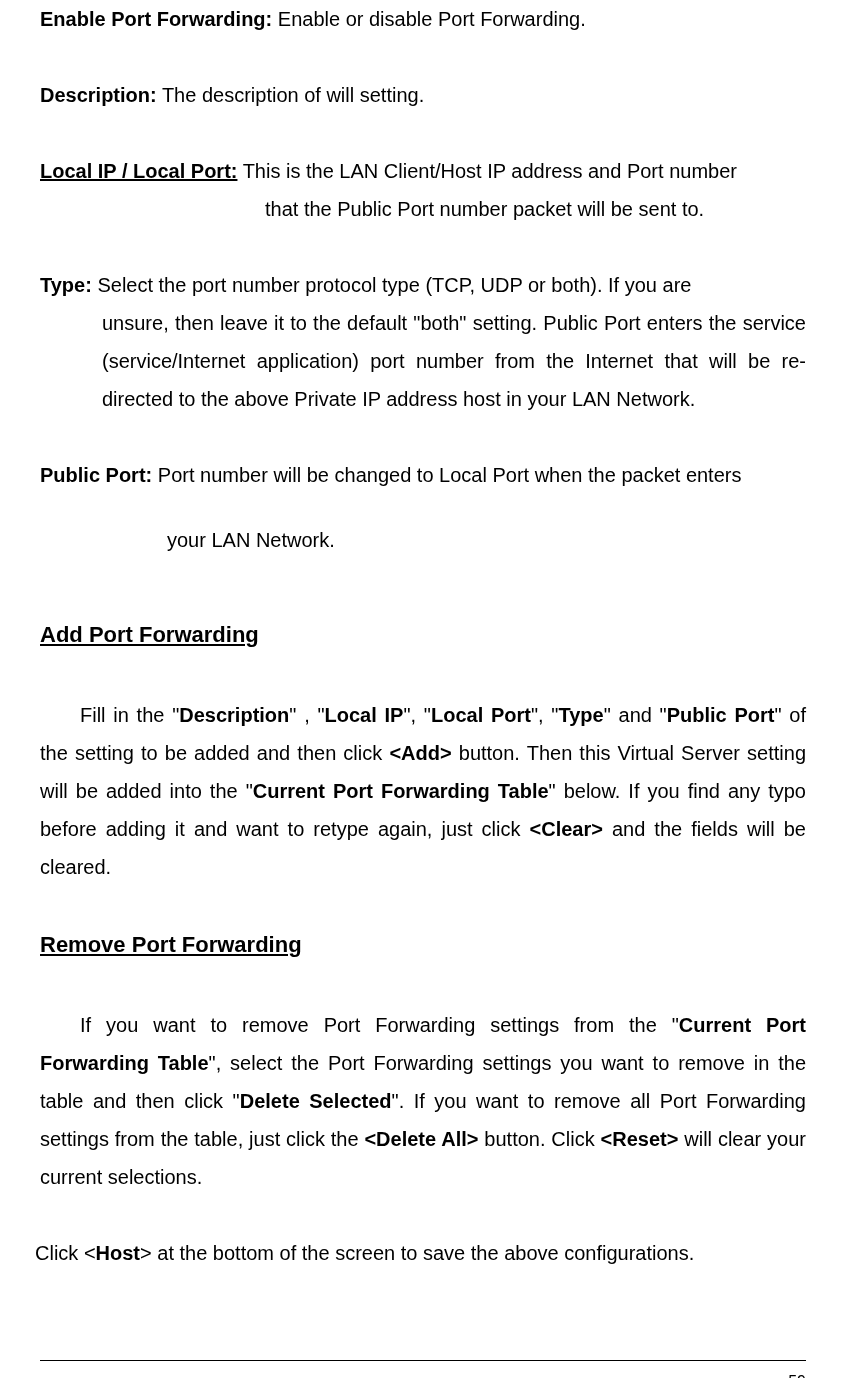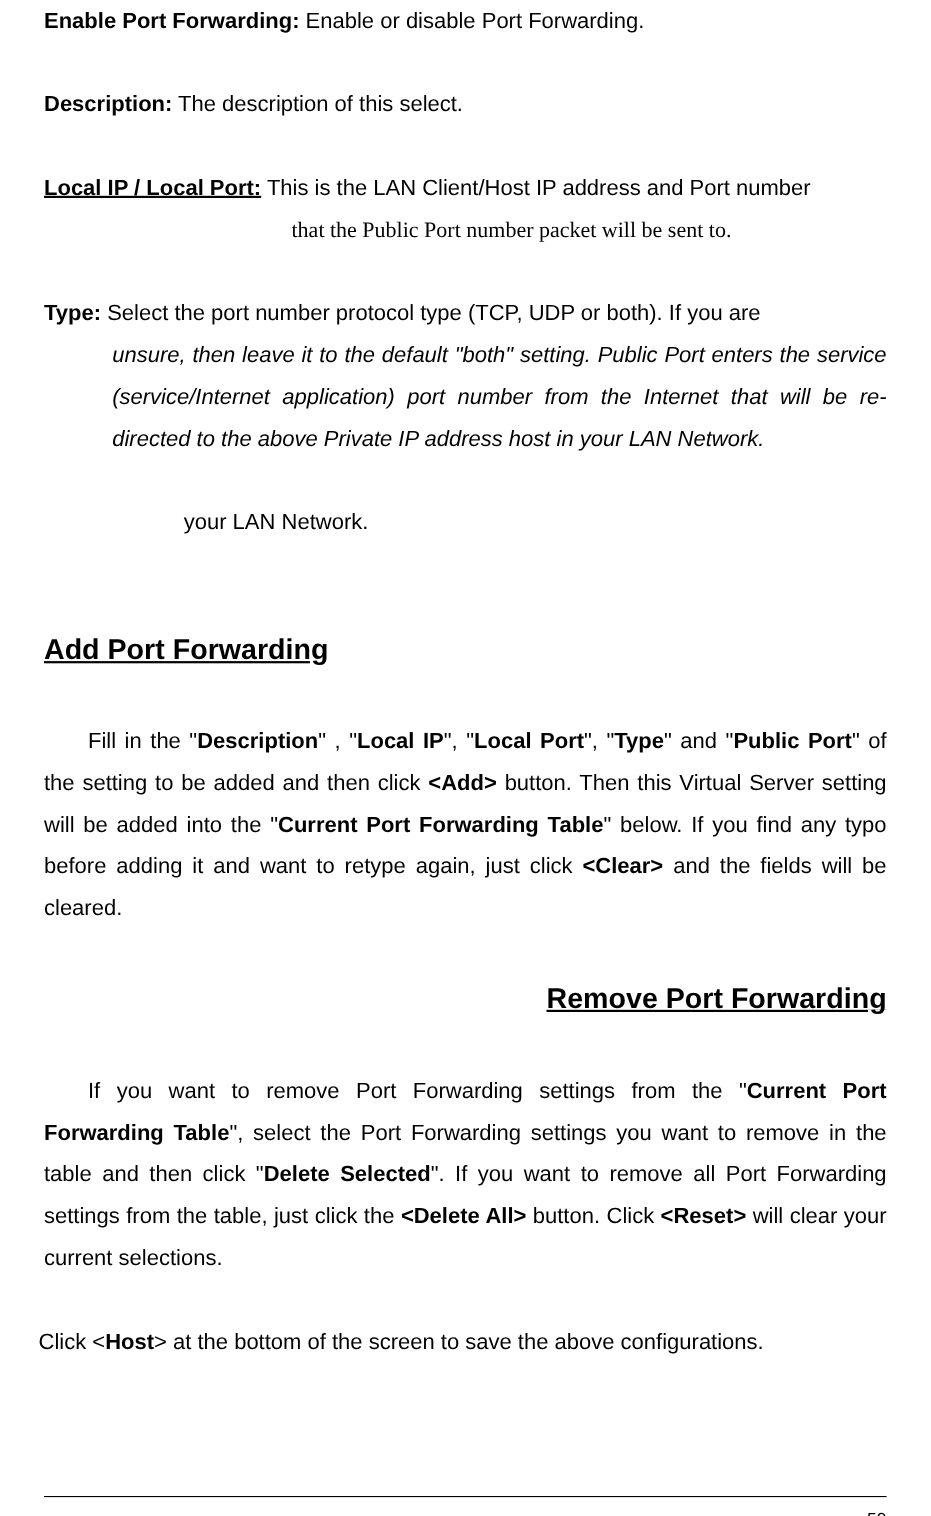--- a/index.html
+++ b/index.html
@@ -21,31 +21,30 @@
       margin-bottom: 38px;
     }
     .def-label {
       font-weight: bold;
     }
     .hanging-indent-1 {
       padding-left: 62px;
     }
     .hanging-indent-2 {
       padding-left: 225px;
-      font-family: Liberation Serif, serif;
     }
     .hanging-indent-3 {
       padding-left: 127px;
       margin-top: 27px;
     }
     .sub-heading {
       font-weight: bold;
       text-decoration: underline;
-      font-size: 26px;
-      margin: 72px 0 40px 0;
+      font-size: 22px;
+      margin: 55px 0 40px 0;
     }
     .para-indent {
       text-indent: 40px;
       text-align: justify;
       margin-bottom: 38px;
     }
     .footer-line {
       border-top: 1px solid #000;
       margin-top: 40px;
     }
@@ -60,44 +59,45 @@
 </head>
 <body>
 
 <div class="content">
 
   <div class="def-item">
     <span class="def-label">Enable Port Forwarding:</span><span> Enable or disable Port Forwarding.</span>
   </div>
 
   <div class="def-item">
-    <span class="def-label">Description:</span><span> The description of this select.</span>
+    <span class="def-label">Description:</span><span> The description of will setting.</span>
   </div>
 
   <div class="def-item">
     <div><span class="def-label" style="text-decoration: underline; margin-top: 36px;">Local IP / Local Port:</span><span> This is the LAN Client/Host IP address and Port number</span></div>
     <div class="hanging-indent-2">that the Public Port number packet will be sent to.</div>
   </div>
 
   <div class="def-item">
     <div style="text-align: justify;"><span class="def-label">Type:</span><span> Select the port number protocol type (TCP, UDP or both). If you are</span></div>
-    <div class="hanging-indent-1" style="text-align: justify; font-style: italic;">unsure, then leave it to the default "both" setting. Public Port enters the service (service/Internet application) port number from the Internet that will be re-directed to the above Private IP address host in your LAN Network.</div>
+    <div class="hanging-indent-1" style="text-align: justify;">unsure, then leave it to the default "both" setting. Public Port enters the service (service/Internet application) port number from the Internet that will be re-directed to the above Private IP address host in your LAN Network.</div>
   </div>
 
   <div class="def-item">
+    <div style="text-align: justify;"><span class="def-label">Public Port:</span><span> Port number will be changed to Local Port when the packet enters</span></div>
     <div class="hanging-indent-3">your LAN Network.</div>
   </div>
 
   <div class="sub-heading">Add Port Forwarding</div>
 
   <div class="para-indent">
     <span>Fill in the "</span><span class="b">Description</span><span>" , "</span><span class="b">Local IP</span><span>", "</span><span class="b">Local Port</span><span>", "</span><span class="b">Type</span><span>" and "</span><span class="b">Public Port</span><span>" of the setting to be added and then click </span><span class="b">&lt;Add&gt;</span><span> button. Then this Virtual Server setting will be added into the "</span><span class="b">Current Port Forwarding Table</span><span>" below. If you find any typo before adding it and want to retype again, just click </span><span class="b">&lt;Clear&gt;</span><span> and the fields will be cleared.</span>
   </div>
 
-  <div class="sub-heading" style="margin-top:0;text-align:right;">Remove Port Forwarding</div>
+  <div class="sub-heading" style="margin-top:0;">Remove Port Forwarding</div>
 
   <div class="para-indent">
     <span>If you want to remove Port Forwarding settings from the "</span><span class="b">Current Port Forwarding Table</span><span>", select the Port Forwarding settings you want to remove in the table and then click "</span><span class="b">Delete Selected</span><span>". If you want to remove all Port Forwarding settings from the table, just click the </span><span class="b">&lt;Delete All&gt;</span><span> button. Click </span><span class="b">&lt;Reset&gt;</span><span> will clear your current selections.</span>
   </div>
 
   <div style="text-align: justify; margin-left:-5px;">
     <span>Click &lt;</span><span class="b">Host</span><span>&gt; at the bottom of the screen to save the above configurations.</span>
   </div>
 
 </div>

